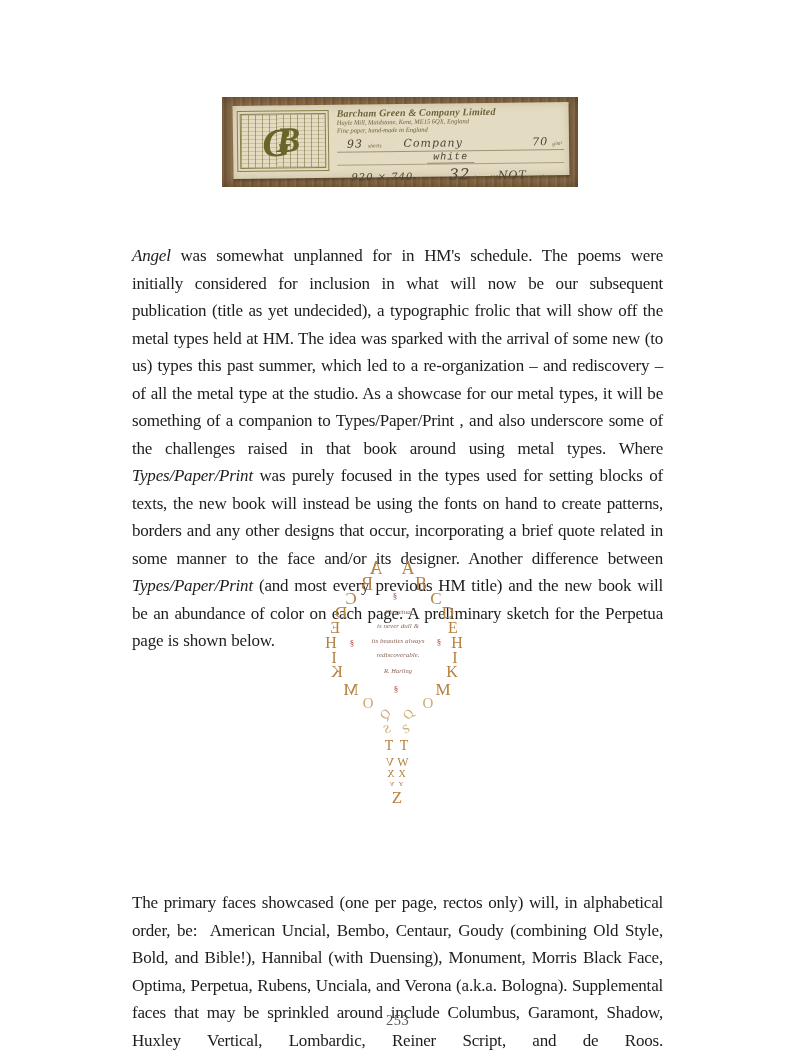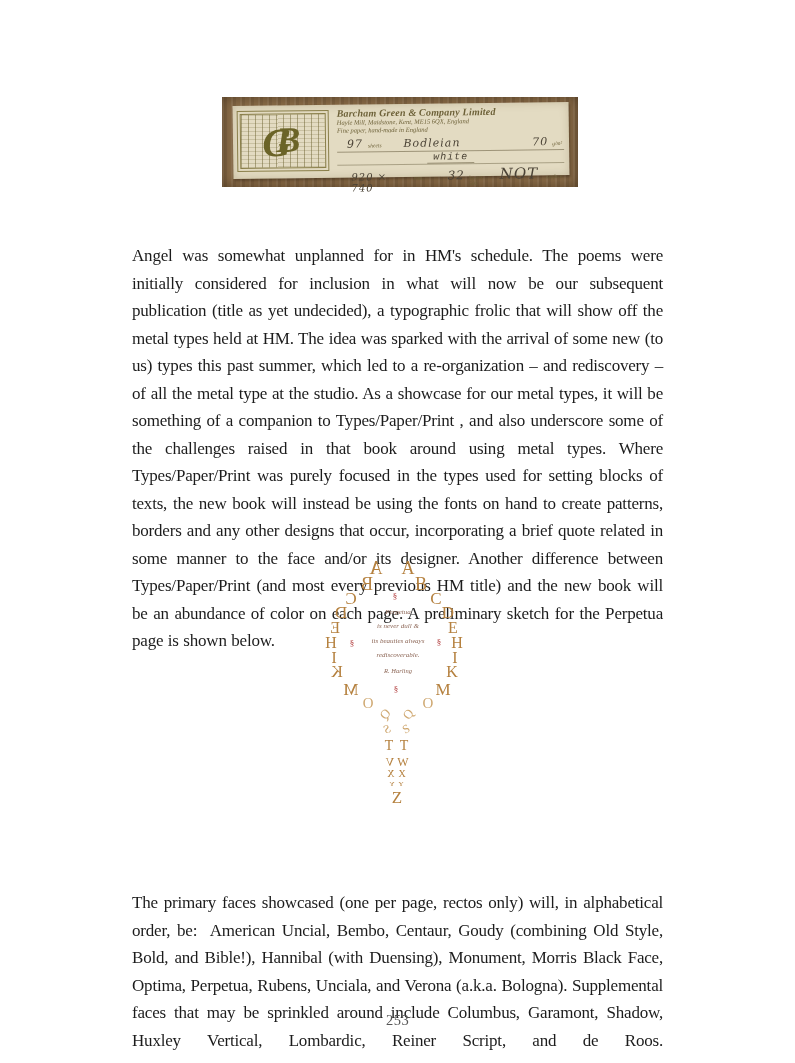--- a/index.html
+++ b/index.html
@@ -34,21 +34,21 @@
   .row1{margin-top:4px;padding-bottom:1px;}
   .row2{border-bottom:none;justify-content:center;}
   .row2 .underl{border-bottom:1px solid rgba(100,90,60,.55);padding:0 6px 0px 6px;font-family:Liberation Mono, monospace;}
   .row3{border-bottom:none;border-top:1px solid rgba(100,90,60,.45);padding-top:1px;}
 
   
   .para{position:absolute;left:132px;width:531px;font-size:17px;line-height:27.5px;
         text-align:justify;letter-spacing:-0.2px;word-spacing:0.5px;}
   .para1{top:225px;}
   .para2{top:872px;text-align-last:justify;}
-  .it{margin-top:36px;}
+  .it{font-style:italic;margin-top:36px;}
 
   
   .ornament{position:absolute;left:248px;top:555px;width:300px;height:258px;}
   .orn{position:absolute;line-height:1;font-family:"Liberation Serif",serif;}
   .orn-r{transform:translate(-50%,-50%);}
   .orn-l{transform:translate(-50%,-50%) scaleX(-1);}
   .solid{color:#b5813f;}
   .light{color:#cfa871;}
   .mark{position:absolute;transform:translate(-50%,-50%);color:#b03a3a;font-size:9px;line-height:1;}
   .quote{position:absolute;left:150px;top:50px;width:140px;transform:translateX(-50%);
@@ -70,36 +70,36 @@
         <div class="mono-inner">
           <span class="mono-g">G</span>
           <span class="mono-b">B</span>
         </div>
       </div>
       <div class="label-right">
         <div class="lbl-company">Barcham Green &amp; Company Limited</div>
         <div class="lbl-small">Hayle Mill, Maidstone, Kent, ME15 6QX, England</div>
         <div class="lbl-small">Fine paper, hand-made in England</div>
         <div class="hand-row row1">
-          <span class="hand" style="font-size:11px;margin-left:10px;">97</span>
+          <span class="hand" style="font-size:11px;margin-left:10px;">93</span>
           <span class="printed-tiny" style="margin-left:5px;">sheets</span>
-          <span class="hand" style="font-size:11px;margin-left:22px;">Bodleian</span>
+          <span class="hand" style="font-size:11px;margin-left:22px;">Company</span>
           <span style="flex:1"></span>
           <span class="hand" style="font-size:11px;">70</span>
           <span class="printed-tiny" style="margin-left:4px;margin-right:2px;">g/m²</span>
         </div>
         <div class="hand-row row2">
           <span class="hand underl" style="font-size:10px;">white</span>
         </div>
         <div class="hand-row row3">
           <span class="hand" style="font-size:10px;margin-left:14px;">920 × 740</span>
           <span class="printed-tiny" style="margin-left:2px;">mm</span>
-          <span class="hand" style="font-size:12px;margin-left:26px;">32</span>
+          <span class="hand" style="font-size:15px;margin-left:26px;">32</span>
           <span class="printed-tiny" style="margin-left:4px;">kg per 500</span>
-          <span class="hand" style="font-size:15px;margin-left:8px;">NOT</span>
+          <span class="hand" style="font-size:11px;margin-left:0;">NOT</span>
           <span class="printed-tiny" style="margin-left:8px;margin-right:2px;">surface</span>
         </div>
       </div>
     </div>
   </div>
 
   <p class="para para1"><span class="it">Angel</span><span> was somewhat unplanned for in HM's schedule. The poems were initially considered for inclusion in what will now be our subsequent publication (title as yet undecided), a typographic frolic that will show off the metal types held at HM. The idea was sparked with the arrival of some new (to us) types this past summer, which led to a re-organization – and rediscovery – of all the metal type at the studio. As a showcase for our metal types, it will be something of a companion to Types/Paper/Print , and also underscore some of the challenges raised in that book around using metal types. Where </span><span class="it">Types/Paper/Print</span><span> was purely focused in the types used for setting blocks of texts, the new book will instead be using the fonts on hand to create patterns, borders and any other designs that occur, incorporating a brief quote related in some manner to the face and/or its designer. Another difference between </span><span class="it">Types/Paper/Print</span><span> (and most every previous HM title) and the new book will be an abundance of color on each page. A preliminary sketch for the Perpetua page is shown below.</span></p>
 
   <div class="ornament">
 

